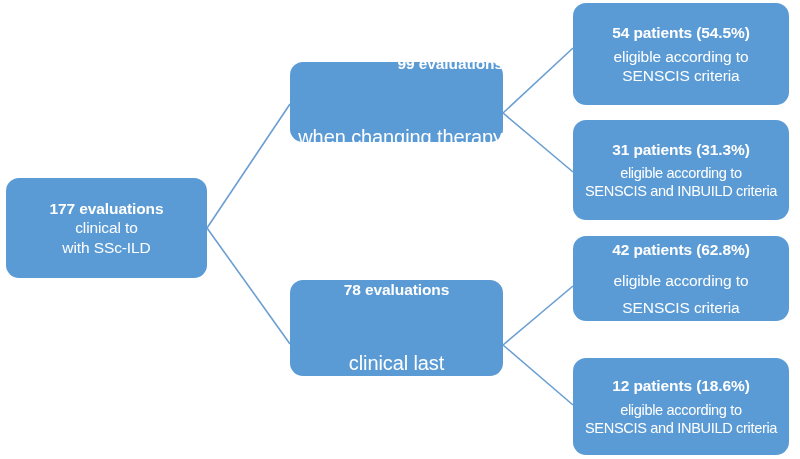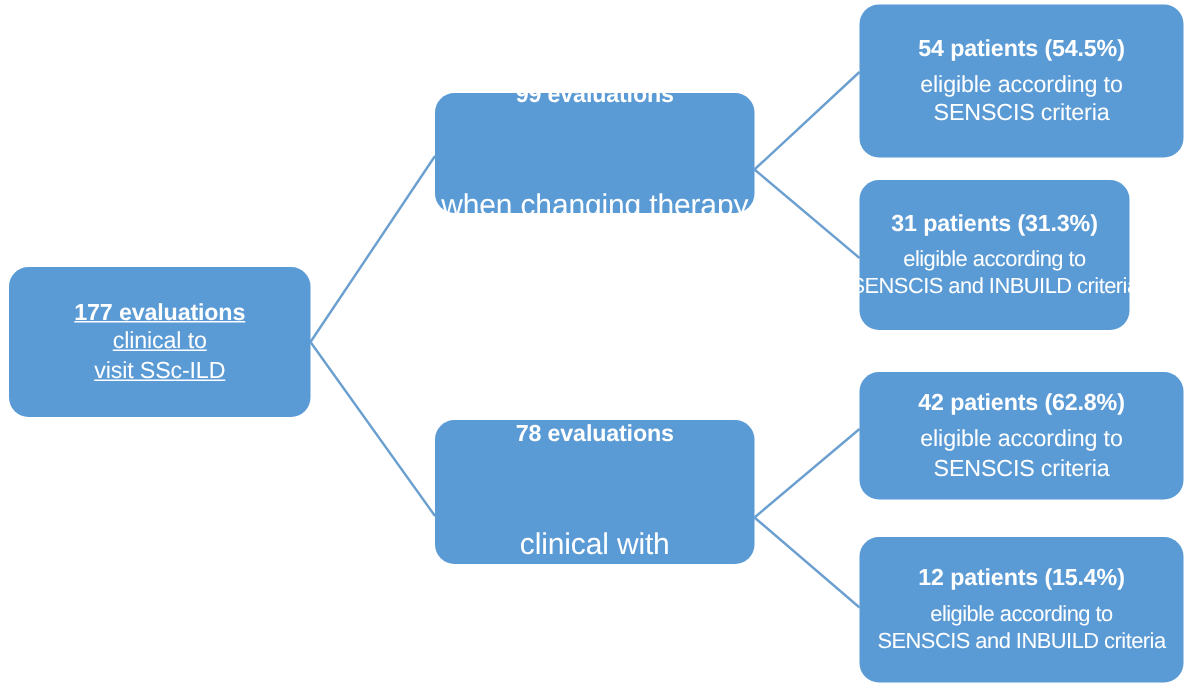--- a/index.html
+++ b/index.html
@@ -52,26 +52,26 @@
   .node-root .line-b,
   .node-root .line-r { font-size: 15.5px; }
 
   .node-right .line-b { margin-bottom: 5px; }
   .node-mid .line-b { margin-bottom: 4px; }
   .node-mid .line-r { font-size: 20px; margin-top: 48px; }
 
   .narrow .line-r { font-size: 14.6px; letter-spacing: -0.35px; }
 
   
-  #node-root      { left: 6px;   top: 178px; width: 201px; height: 100px; text-decoration: underline; }
-  #node-changing  { left: 290px; top: 62px;  width: 213px; height: 80px;  }
+  #node-root      { left: 6px;   top: 178px; width: 201px; height: 100px; }
+  #node-changing  { left: 290px; top: 62px;  width: 213px; height: 80px; align-items: flex-end;  }
   #node-lastvisit { left: 290px; top: 280px; width: 213px; height: 96px;  }
   #node-leaf-1    { left: 573px; top: 3px;   width: 216px; height: 102px; }
-  #node-leaf-2    { left: 573px; top: 120px; width: 180px; height: 100px; }
-  #node-leaf-3    { left: 573px; top: 248px; width: 216px; height: 85px;  }
+  #node-leaf-2    { left: 573px; top: 120px; width: 216px; height: 100px; }
+  #node-leaf-3    { left: 573px; top: 236px; width: 216px; height: 85px; justify-content: space-between;  }
   #node-leaf-4    { left: 573px; top: 358px; width: 216px; height: 97px;  }
 </style>
 </head>
 <body>
 
 <div id="canvas">
 
   <svg id="connectors" viewBox="0 0 800 459" width="800" height="459" xmlns="http://www.w3.org/2000/svg">
     <g stroke="#6A9FD0" stroke-width="1.6" fill="none" shape-rendering="geometricPrecision">
       <line x1="207" y1="228" x2="290" y2="104"></line>
@@ -79,31 +79,31 @@
       <line x1="503" y1="113" x2="573" y2="48"></line>
       <line x1="503" y1="113" x2="573" y2="172"></line>
       <line x1="503" y1="345" x2="573" y2="286"></line>
       <line x1="503" y1="345" x2="573" y2="405"></line>
     </g>
   </svg>
 
   <div class="node node-root" id="node-root">
     <span class="line-b">177 evaluations</span>
     <span class="line-r">clinical to</span>
-    <span class="line-r">visit SSc-ILD</span>
+    <span class="line-r">with SSc-ILD</span>
   </div>
 
   <div class="node node-mid" id="node-changing">
     <span class="line-b">99 evaluations</span>
     <span class="line-r">when changing therapy</span>
   </div>
 
   <div class="node node-mid" id="node-lastvisit">
     <span class="line-b">78 evaluations</span>
-    <span class="line-r">clinical with</span>
+    <span class="line-r">clinical last</span>
   </div>
 
   <div class="node node-right" id="node-leaf-1">
     <span class="line-b">54 patients (54.5%)</span>
     <span class="line-r">eligible according to</span>
     <span class="line-r">SENSCIS criteria</span>
   </div>
 
   <div class="node node-right narrow" id="node-leaf-2">
     <span class="line-b">31 patients (31.3%)</span>
@@ -111,18 +111,18 @@
     <span class="line-r">SENSCIS and INBUILD criteria</span>
   </div>
 
   <div class="node node-right" id="node-leaf-3">
     <span class="line-b">42 patients (62.8%)</span>
     <span class="line-r">eligible according to</span>
     <span class="line-r">SENSCIS criteria</span>
   </div>
 
   <div class="node node-right narrow" id="node-leaf-4">
-    <span class="line-b">12 patients (15.4%)</span>
+    <span class="line-b">12 patients (18.6%)</span>
     <span class="line-r">eligible according to</span>
     <span class="line-r">SENSCIS and INBUILD criteria</span>
   </div>
 
 </div>
 
 </body></html>

